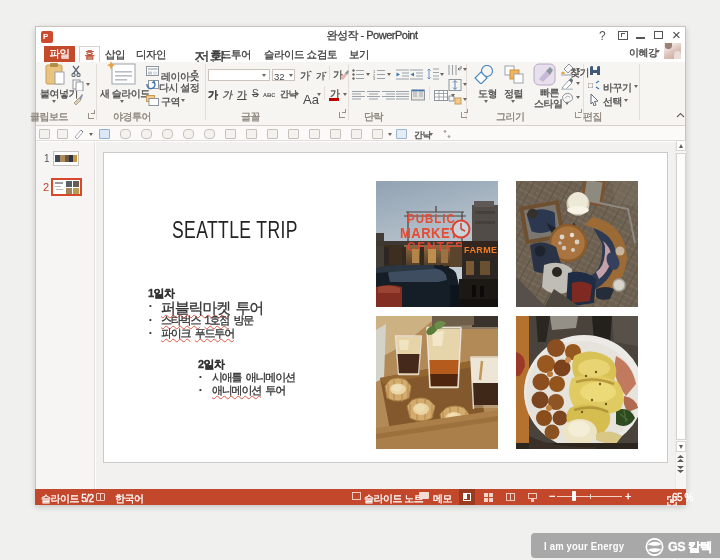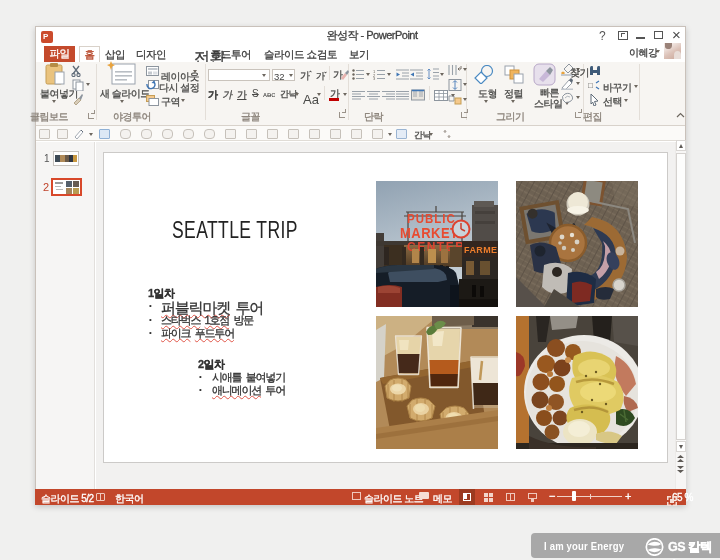--- a/index.html
+++ b/index.html
@@ -325,21 +325,21 @@
 <div class="a" style="left:172px;top:217px;font-size:23px;letter-spacing:0.5px;color:#232323;transform:scaleX(0.763);transform-origin:0 0">SEATTLE TRIP</div>
 <div class="a ko" style="left:148px;top:286px;font-size:11px;font-weight:bold;color:#333">1일차</div>
 <div class="a" style="left:149px;top:301px;font-size:8px;color:#333">•</div>
 <div class="a kb" style="left:161px;top:299px;font-size:15px;color:#333"><span class="sq">퍼블릭마켓</span> 투어</div>
 <div class="a" style="left:149px;top:315px;font-size:8px;color:#333">•</div>
 <div class="a kb" style="left:161px;top:312.5px;font-size:11px;color:#333"><span class="sq">스타벅스</span> <span class="sq">1호점</span> 방문</div>
 <div class="a" style="left:149px;top:328px;font-size:8px;color:#333">•</div>
 <div class="a kb" style="left:161px;top:326px;font-size:11px;color:#333"><span class="sq">파이크</span> <span class="sq">푸드투어</span></div>
 <div class="a ko" style="left:198px;top:357px;font-size:11px;font-weight:bold;color:#333">2일차</div>
 <div class="a" style="left:199px;top:372px;font-size:8px;color:#333">•</div>
-<div class="a kb" style="left:212px;top:370px;font-size:11px;color:#333">시애틀 붙여넣기</div>
+<div class="a kb" style="left:212px;top:370px;font-size:11px;color:#333">시애틀 애니메이션</div>
 <div class="a" style="left:199px;top:385px;font-size:8px;color:#333">•</div>
 <div class="a kb" style="left:212px;top:383px;font-size:11px;color:#333"><span class="sq">애니메이션</span> 투어</div>
 
 <svg class="a" style="left:376px;top:181px" width="122" height="126" viewBox="0 0 122 126">
  <defs>
   <linearGradient id="sky1" x1="0" y1="0" x2="0.25" y2="1">
    <stop offset="0" stop-color="#91a2b2"></stop>
         <stop offset="0.5" stop-color="#b2bfca"></stop>
         <stop offset="1" stop-color="#cdd5db"></stop>
   </linearGradient>

